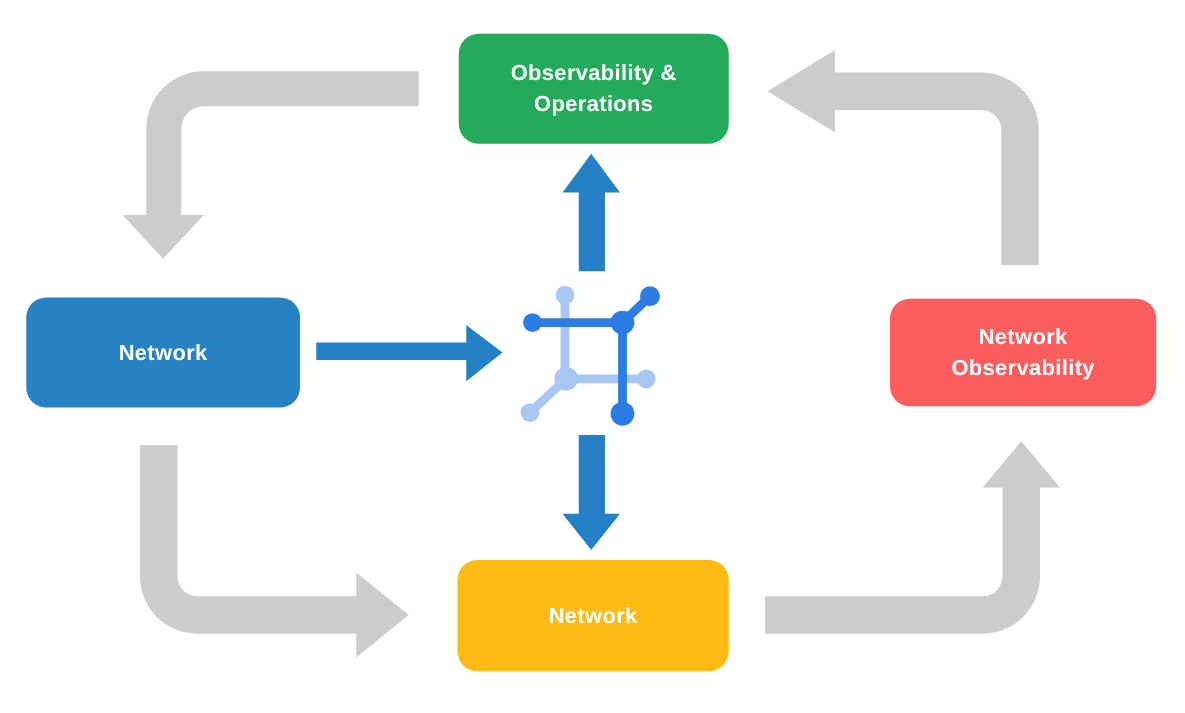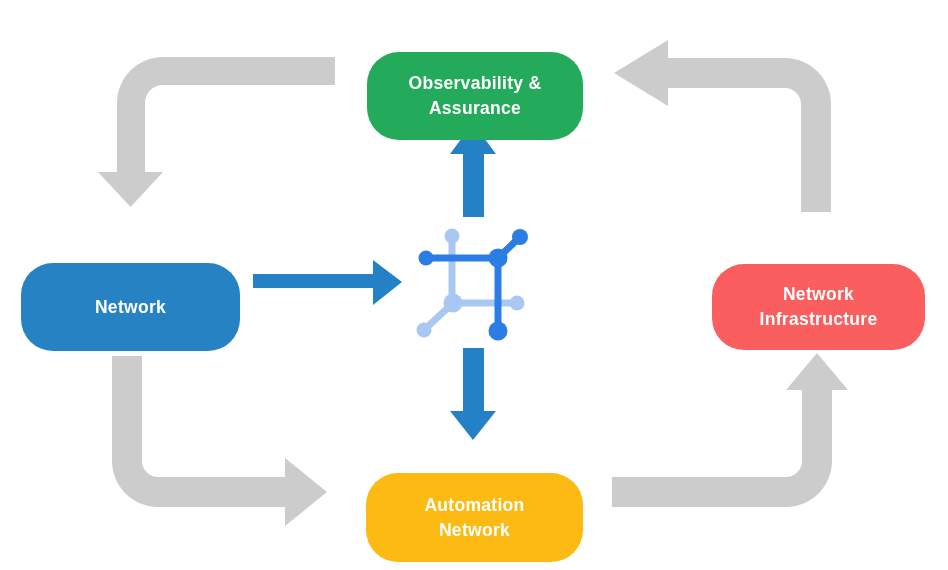--- a/index.html
+++ b/index.html
@@ -16,31 +16,30 @@
     overflow: hidden;
   }
   .layer {
     position: absolute;
     inset: 0;
     width: 948px;
     height: 570px;
   }
   .node {
     position: absolute;
-    border-radius: 32px;
+    border-radius: 16px;
     display: flex;
     flex-direction: column;
     align-items: center;
     justify-content: center;
     color: var(--node_text, #fff);
     font-size: 17.5px;
     font-weight: 700;
     letter-spacing: 0.3px;
     line-height: 25px;
-    margin-top: 25px;
   }
   .node span { display: block; }
   .node-observability   { left: 367px; top: 27px;  width: 216px; height: 88px; background: var(--node_observability); }
   .node-operations      { left: 21px;  top: 238px; width: 219px; height: 88px; background: var(--node_operations); }
   .node-infrastructure  { left: 712px; top: 239px; width: 213px; height: 86px; background: var(--node_infrastructure); }
   .node-automation      { left: 366px; top: 448px; width: 217px; height: 89px; background: var(--node_automation); }
 
   .g-arrow { fill: var(--flow_arrow); }
   .b-arrow { fill: var(--data_arrow); }
   .ic-l     { stroke: var(--icon_secondary); stroke-width: 7; stroke-linecap: round; stroke-linejoin: round; fill: none; }
@@ -75,30 +74,29 @@
       <path class="ic-b" d="M498 258 L520 237"></path>
       <circle class="ic-b-dot" cx="426" cy="258" r="7.5"></circle>
       <circle class="ic-b-dot" cx="498" cy="258" r="9.5"></circle>
       <circle class="ic-b-dot" cx="520" cy="237" r="8"></circle>
       <circle class="ic-b-dot" cx="498" cy="331" r="9.5"></circle>
     </g>
   </svg>
 
   <div class="node node-observability">
     <span>Observability &amp;</span>
-    <span>Assurance</span>
+    <span>Operations</span>
   </div>
 
   <div class="node node-operations">
     <span>Network</span>
   </div>
 
   <div class="node node-infrastructure">
     <span>Network</span>
-    <span>Infrastructure</span>
+    <span>Observability</span>
   </div>
 
   <div class="node node-automation">
-    <span>Automation</span>
     <span>Network</span>
   </div>
 
 </div>
 
 </body></html>

